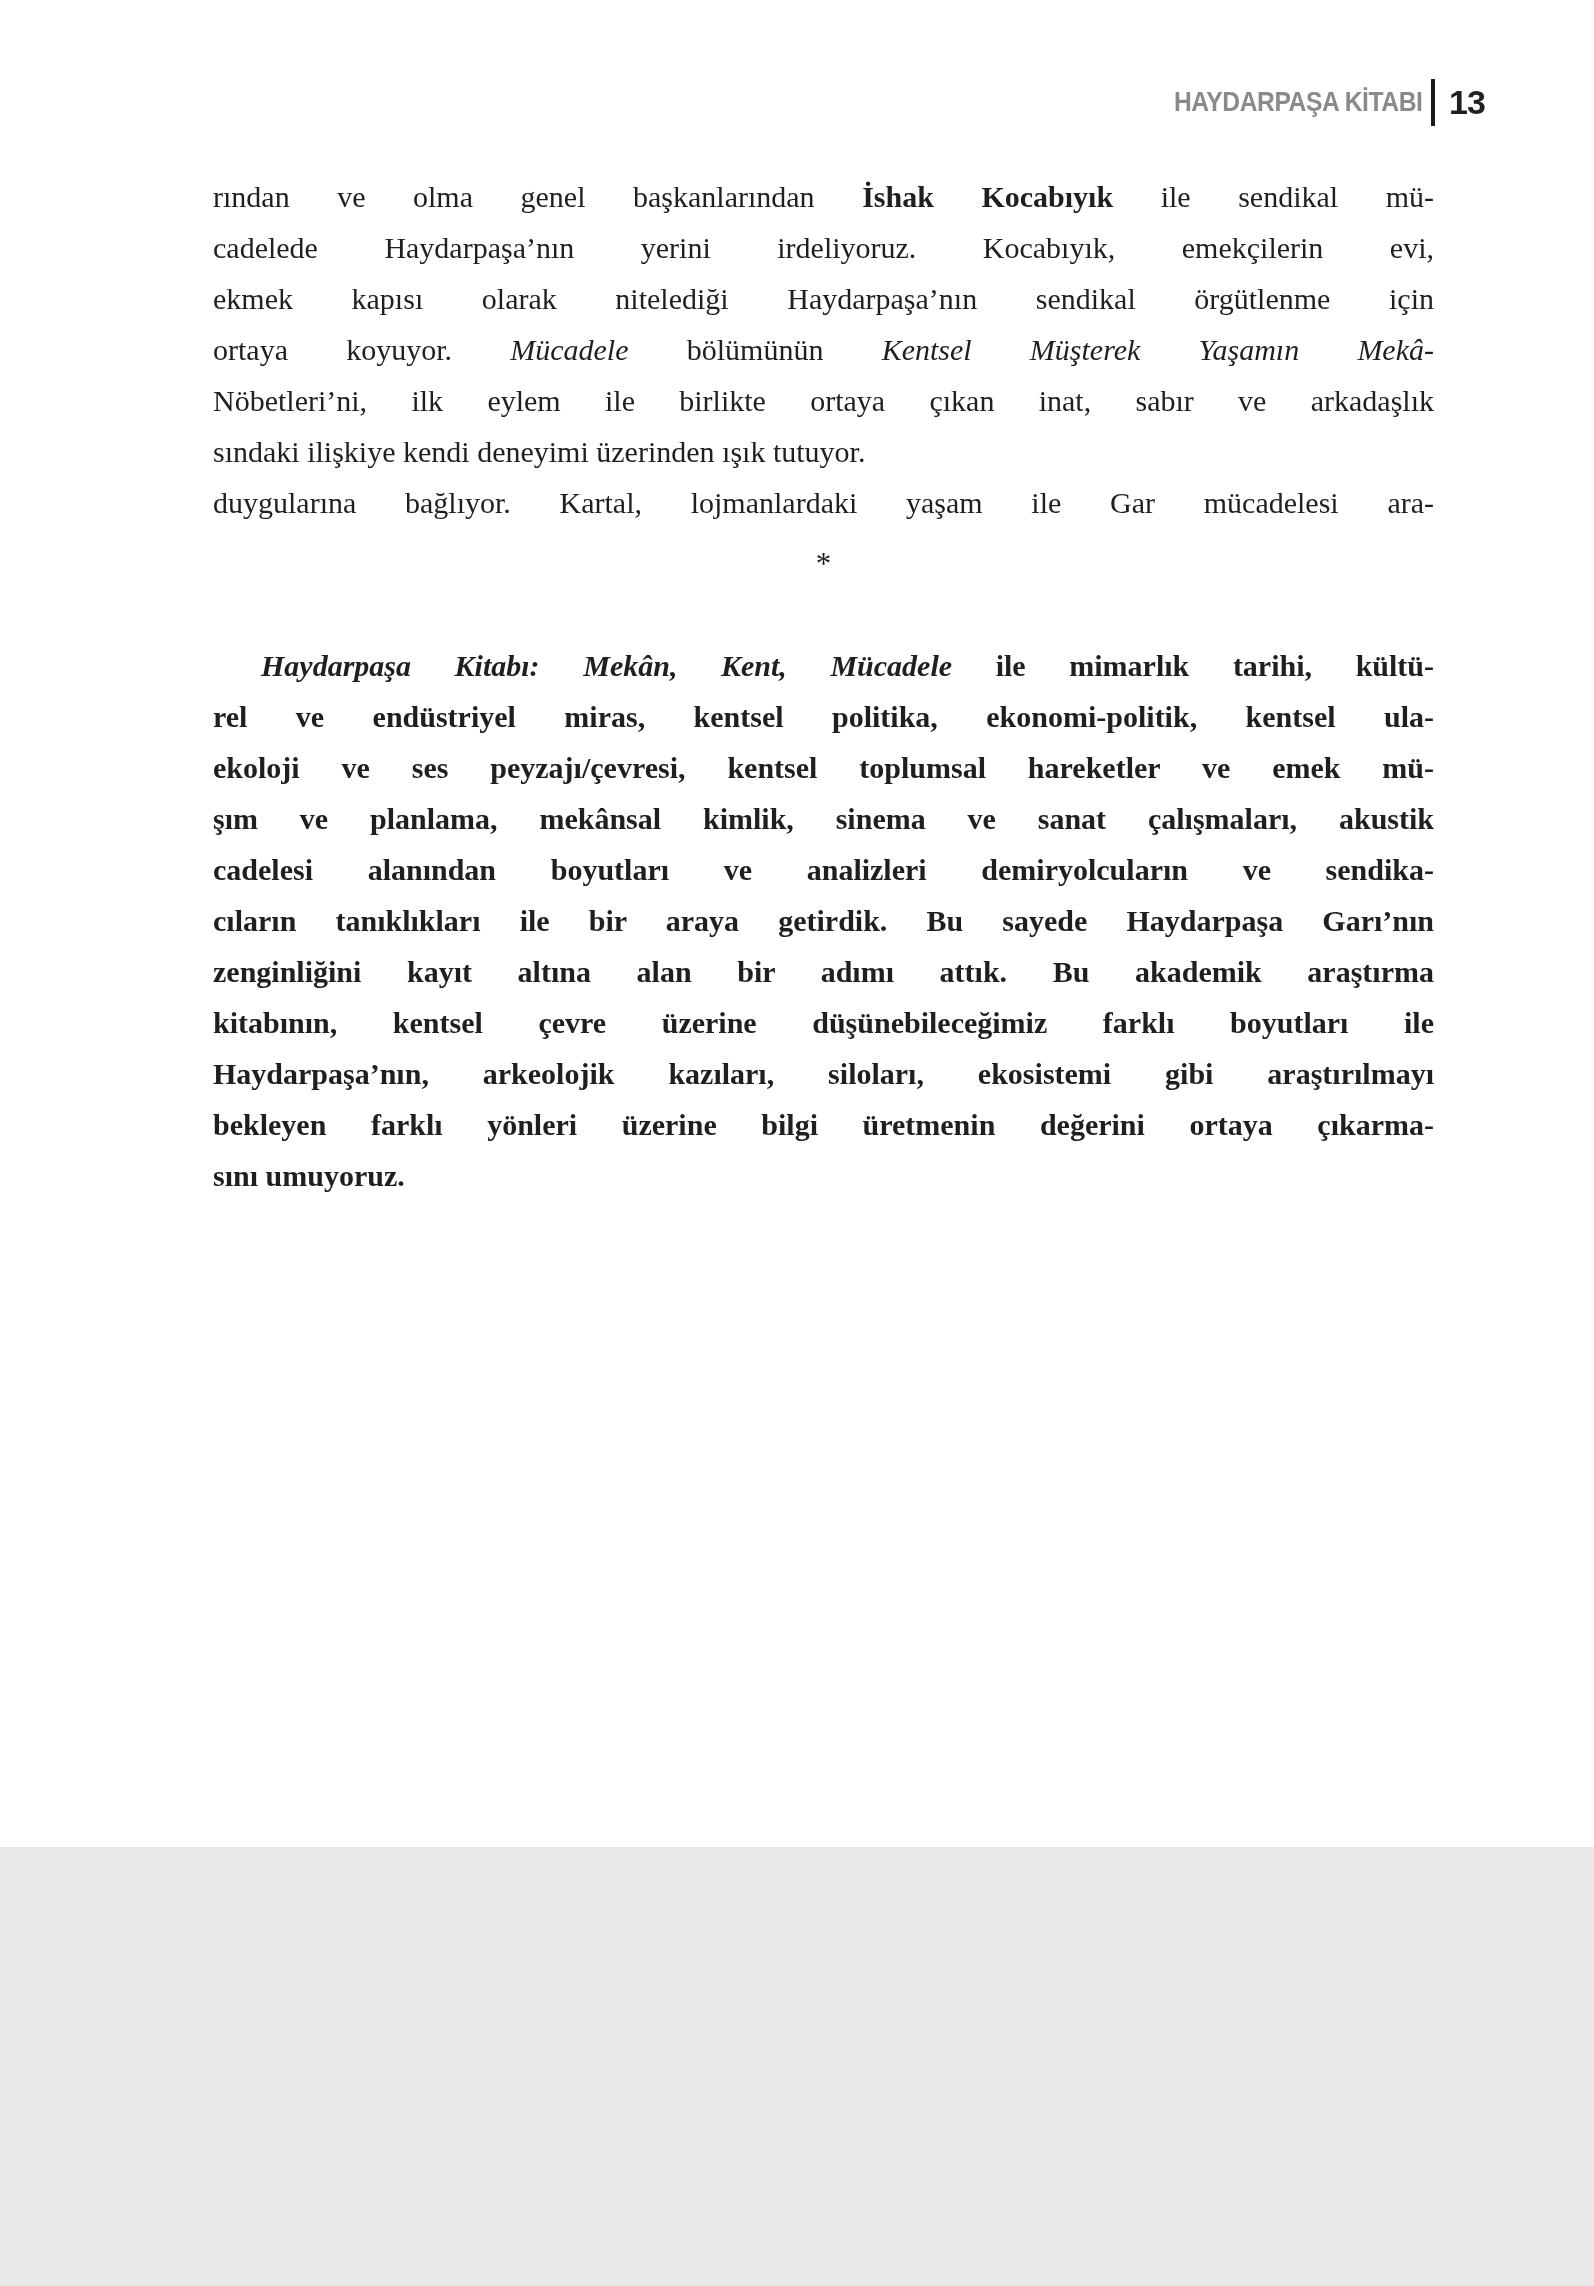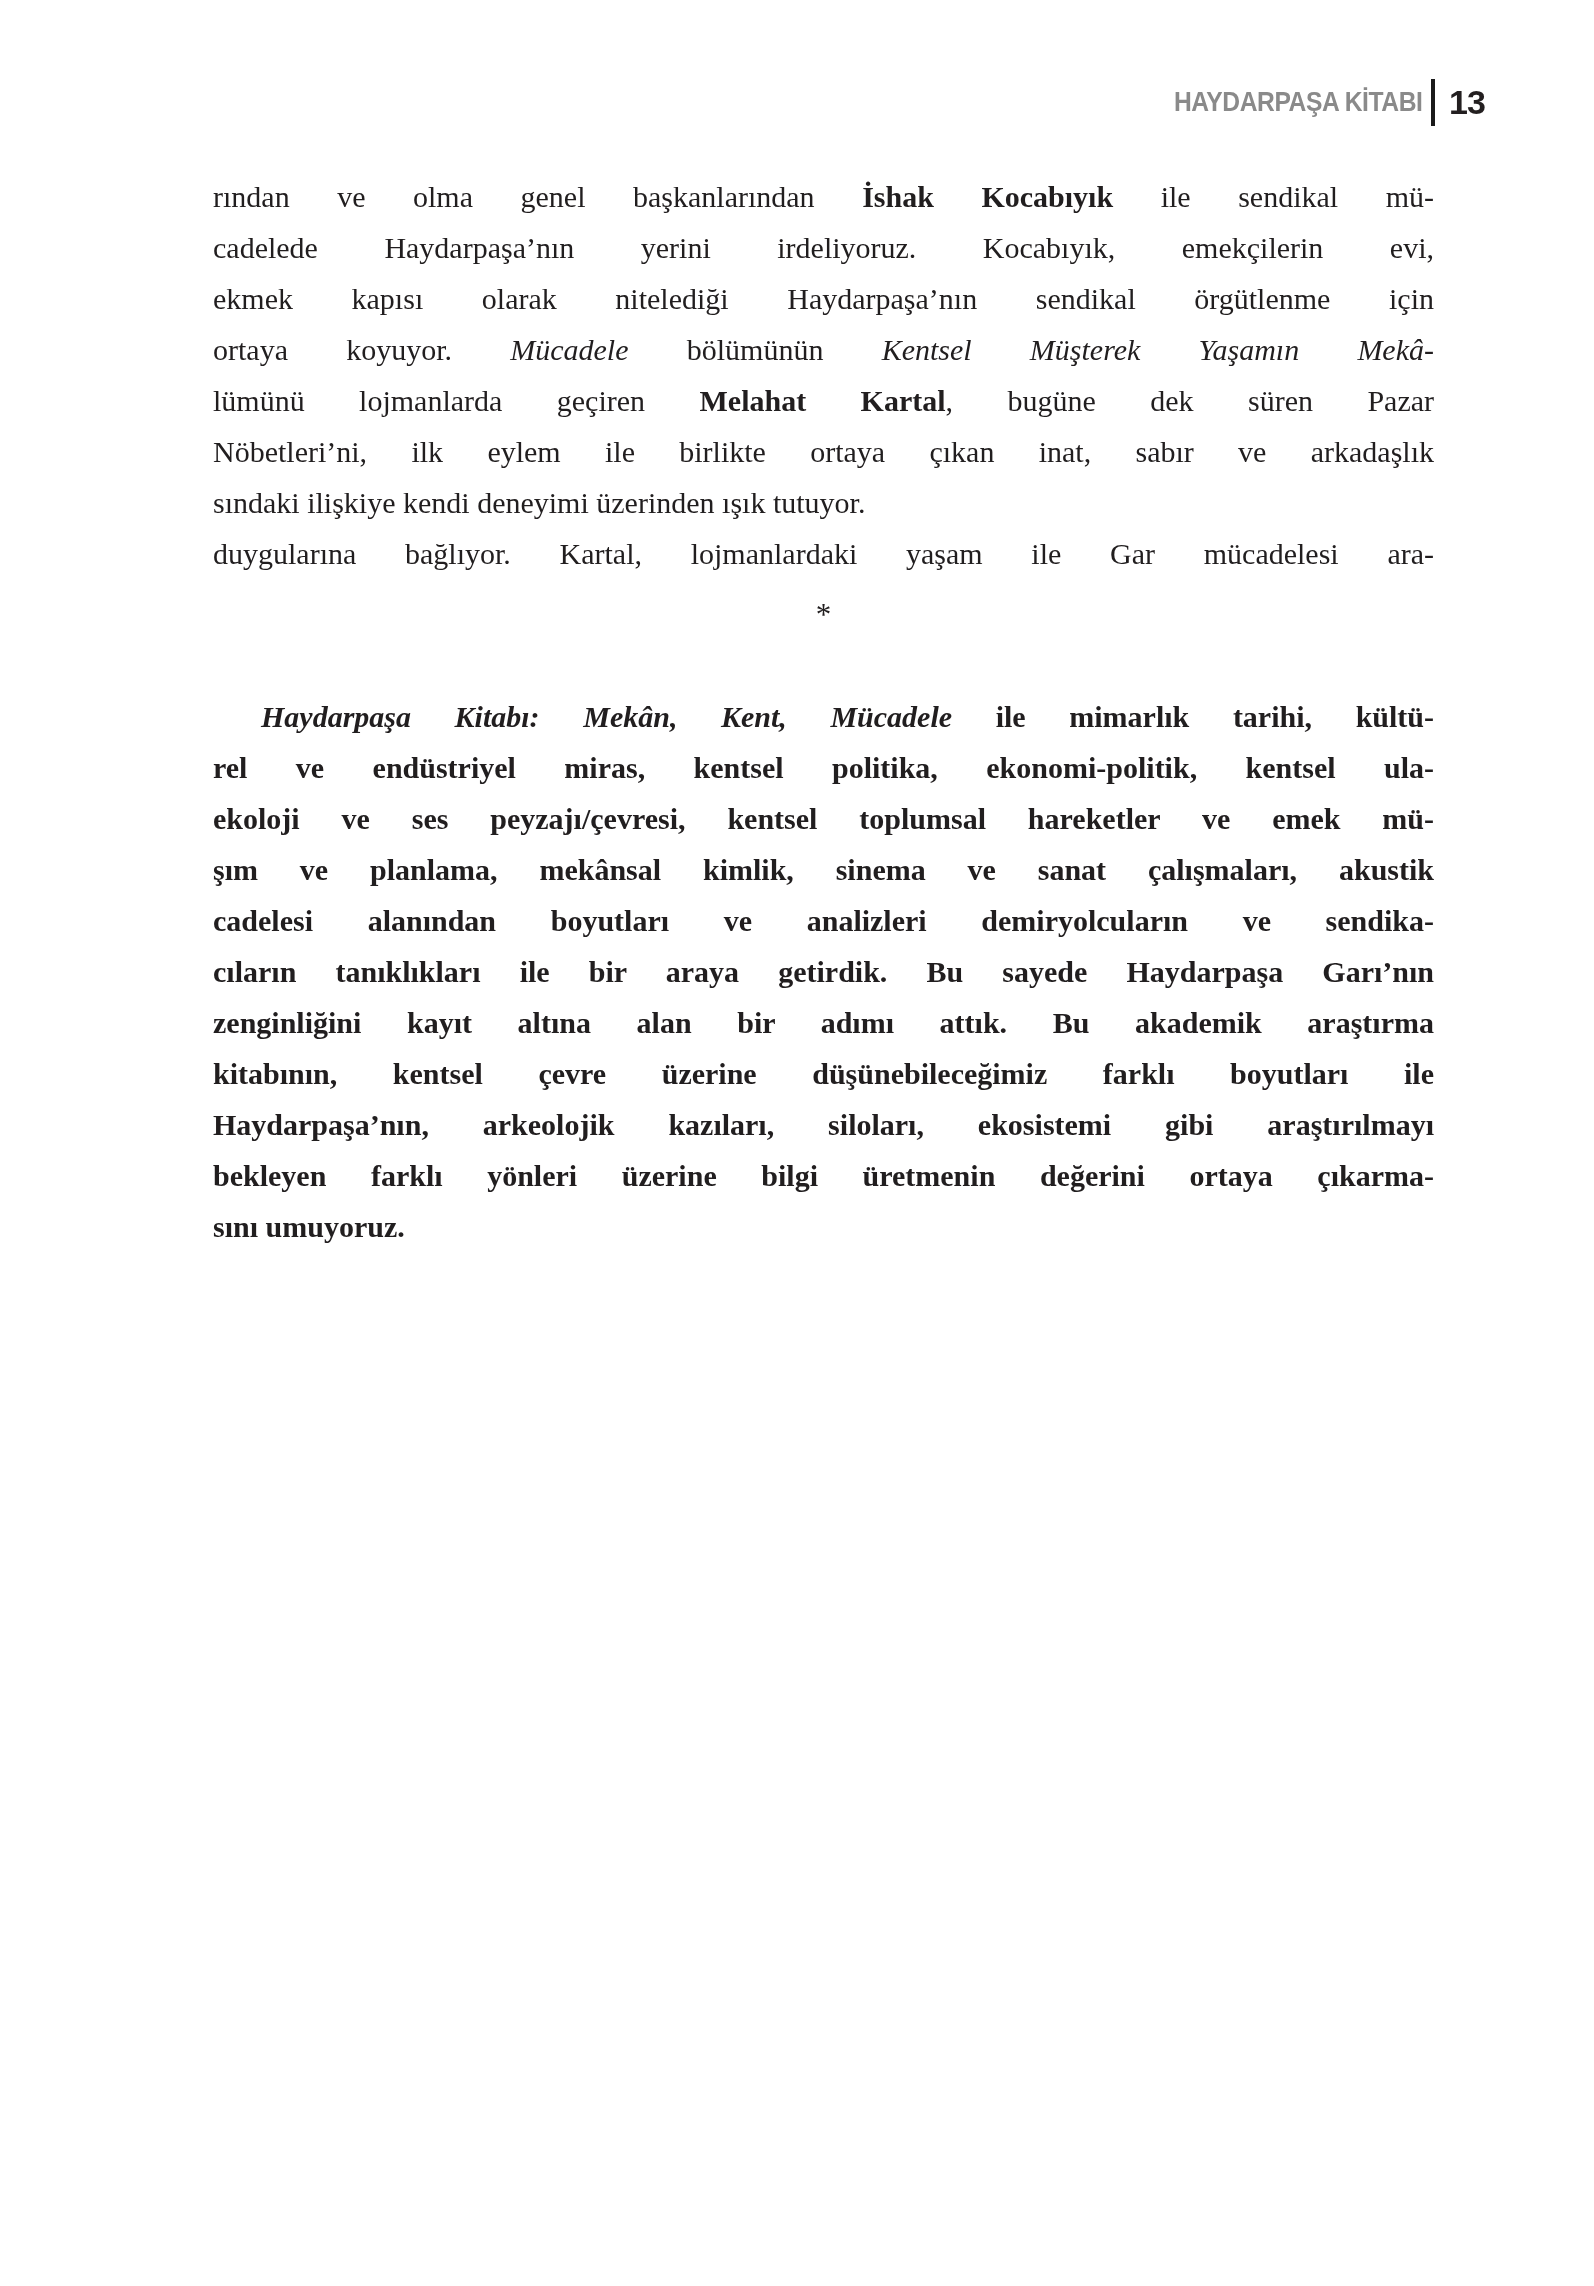--- a/index.html
+++ b/index.html
@@ -3,21 +3,21 @@
 <meta charset="utf-8">
 <style>
   html, body {
     margin: 0;
     padding: 0;
     background: #e8e8e8;
   }
   .book-page {
     position: relative;
     width: 1595px;
-    height: 2286px;
+    height: 1847px;
     background: var(--page-bg, #ffffff);
     overflow: hidden;
   }
 
   
   .page-header {
     position: absolute;
     top: 76px;
     right: 110px;
     height: 52px;
@@ -98,21 +98,20 @@
     <span class="header-bar"></span>
     <span class="page-number">13</span>
   </div>
 
   <div class="body-text">
     <div class="paragraph" id="paragraph-1">
         <div class="line"><span class="">rından ve olma genel başkanlarından </span><span class="run-bold">İshak Kocabıyık</span><span class=""> ile sendikal mü-</span></div>
         <div class="line"><span class="">cadelede Haydarpaşa’nın yerini irdeliyoruz. Kocabıyık, emekçilerin evi,</span></div>
         <div class="line"><span class="">ekmek kapısı olarak nitelediği Haydarpaşa’nın sendikal örgütlenme için</span></div>
         <div class="line"><span class="">ortaya koyuyor. </span><span class="run-italic">Mücadele</span><span class=""> bölümünün </span><span class="run-italic">Kentsel Müşterek Yaşamın Mekâ-</span></div>
-        <div class="line"><span class="">lümünü lojmanlarda geçiren </span><span class="run-bold">Melahat Kartal</span><span class="">, bugüne dek süren Pazar</span></div>
         <div class="line"><span class="">Nöbetleri’ni, ilk eylem ile birlikte ortaya çıkan inat, sabır ve arkadaşlık</span></div>
         <div class="line line-last"><span class="">sındaki ilişkiye kendi deneyimi üzerinden ışık tutuyor.</span></div>
         <div class="line"><span class="">duygularına bağlıyor. Kartal, lojmanlardaki yaşam ile Gar mücadelesi ara-</span></div>
       </div>
 
     <div class="section-divider">*</div>
 
     <div class="paragraph" id="paragraph-2">
         <div class="line line-indent"><span class="run-italic">Haydarpaşa Kitabı: Mekân, Kent, Mücadele</span><span class=""> ile mimarlık tarihi, kültü-</span></div>
         <div class="line"><span class="">rel ve endüstriyel miras, kentsel politika, ekonomi-politik, kentsel ula-</span></div>

